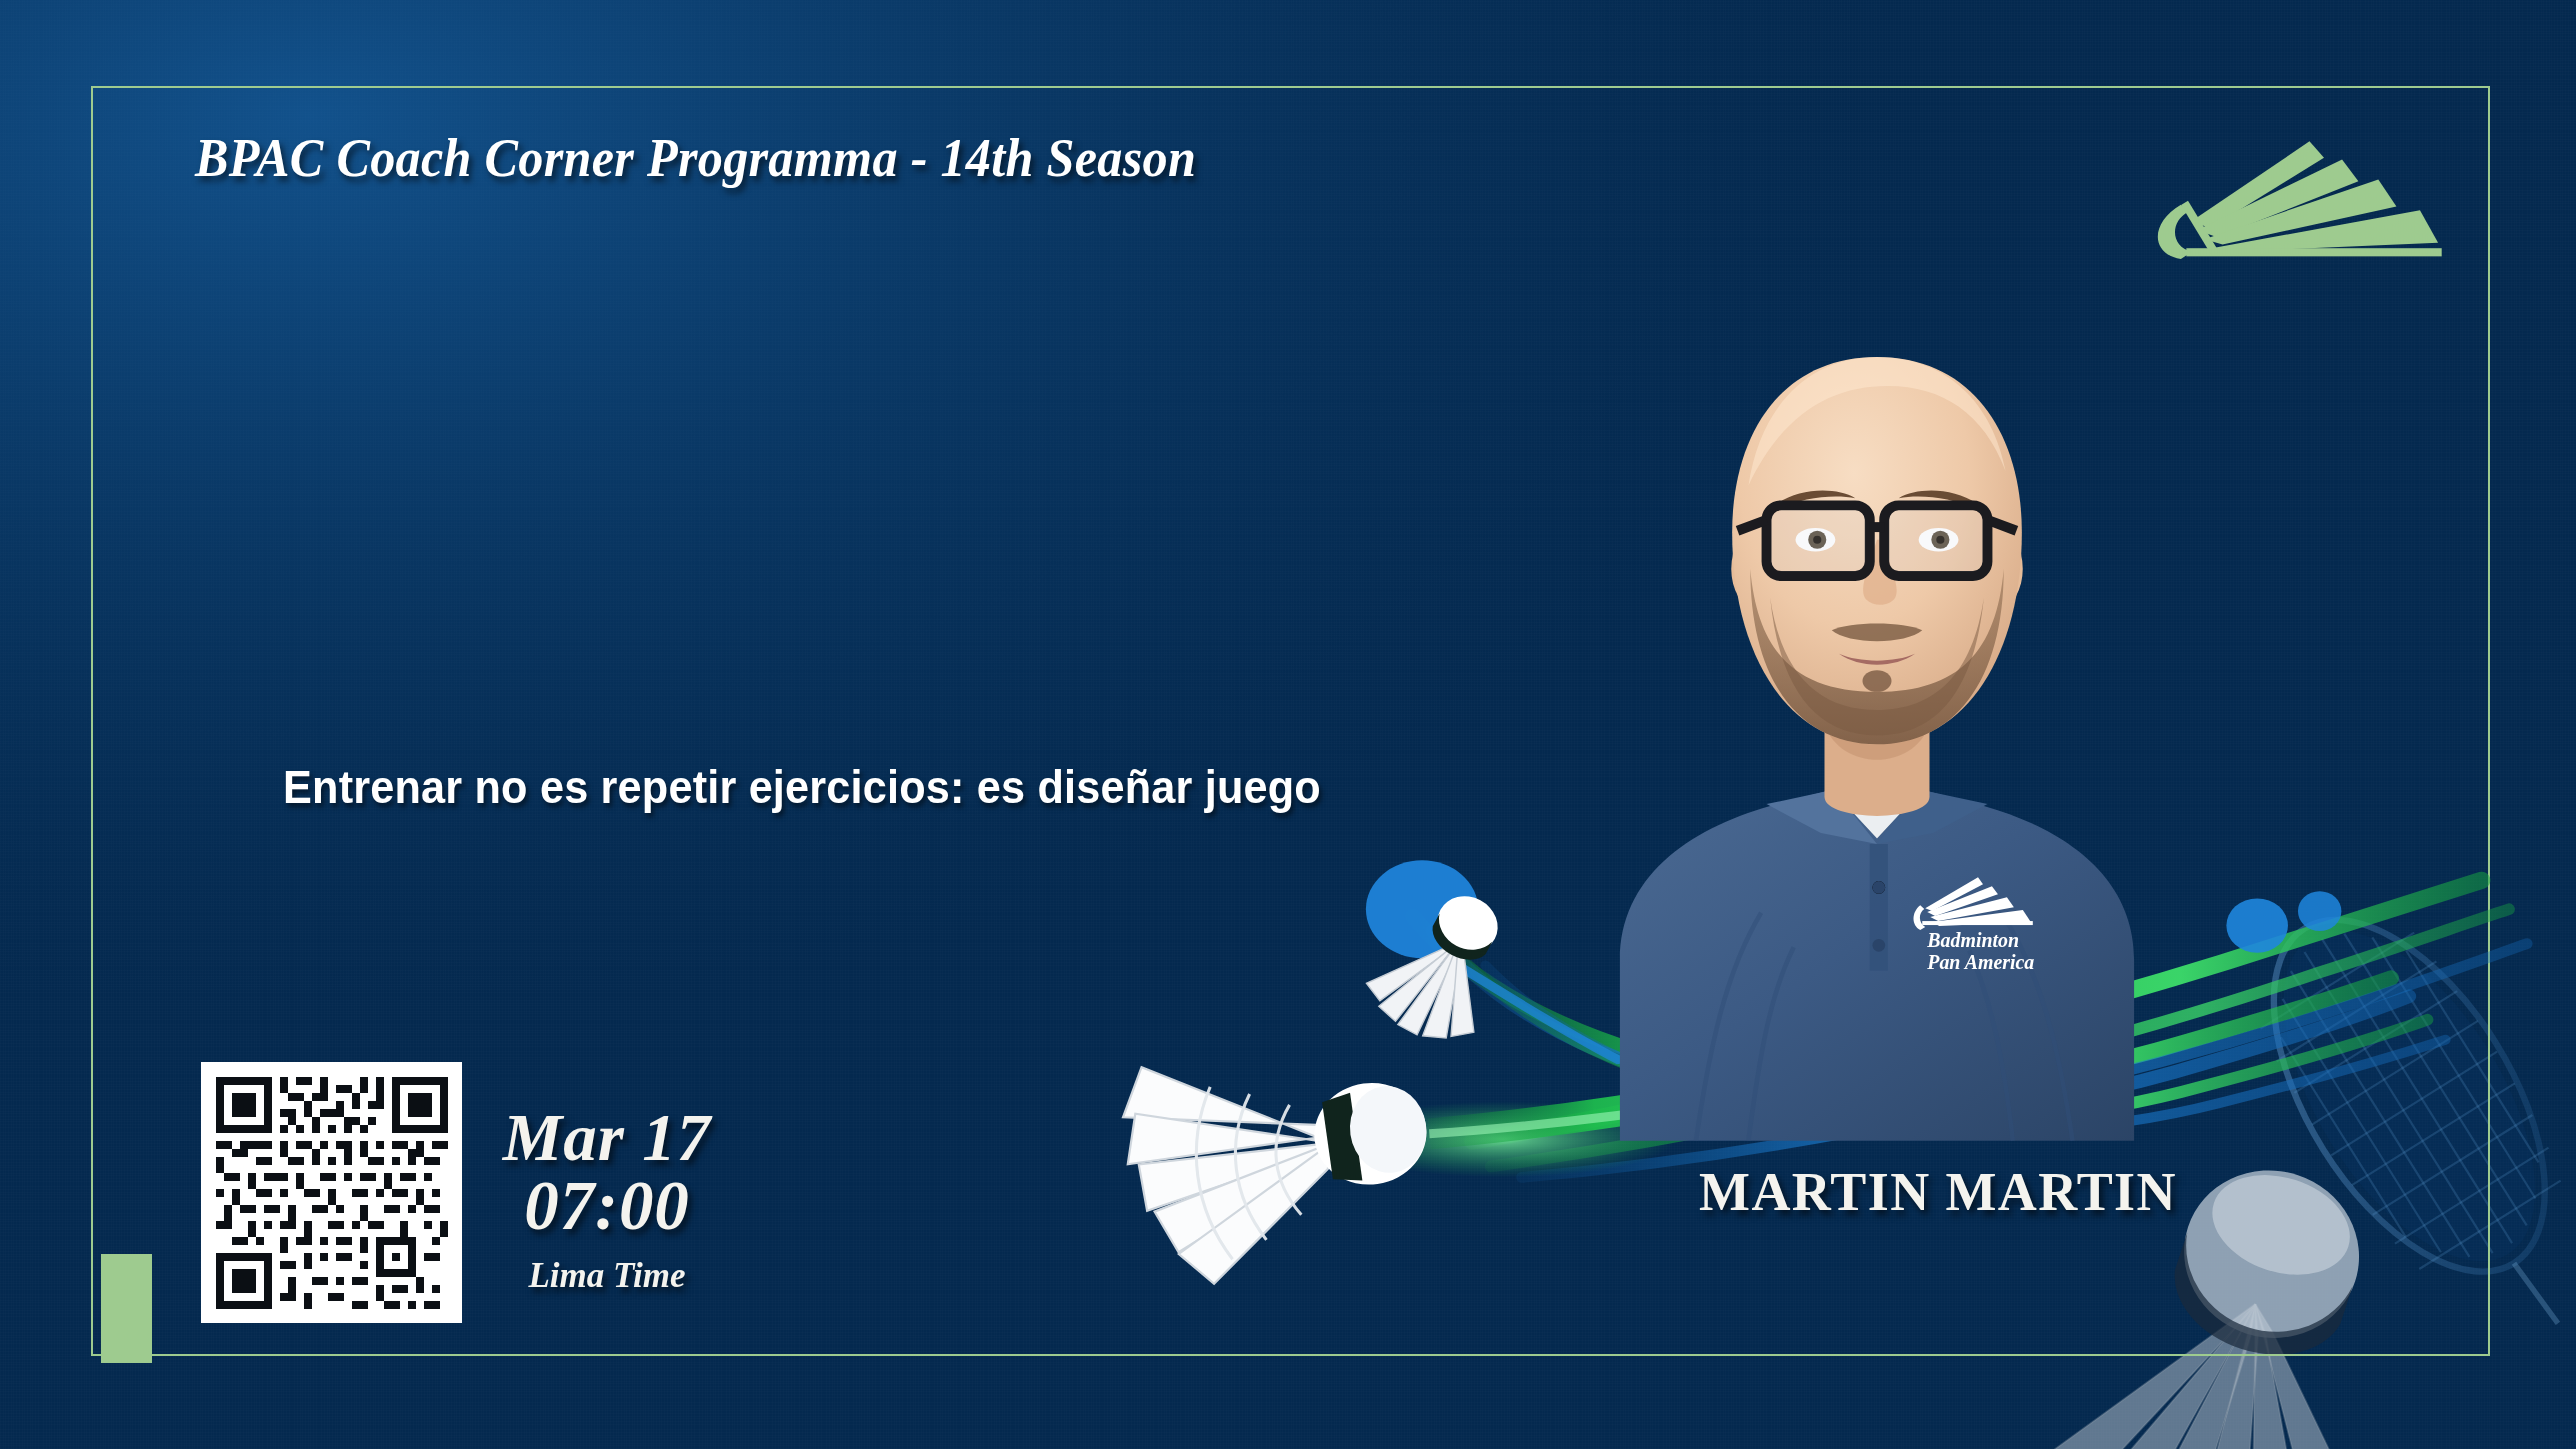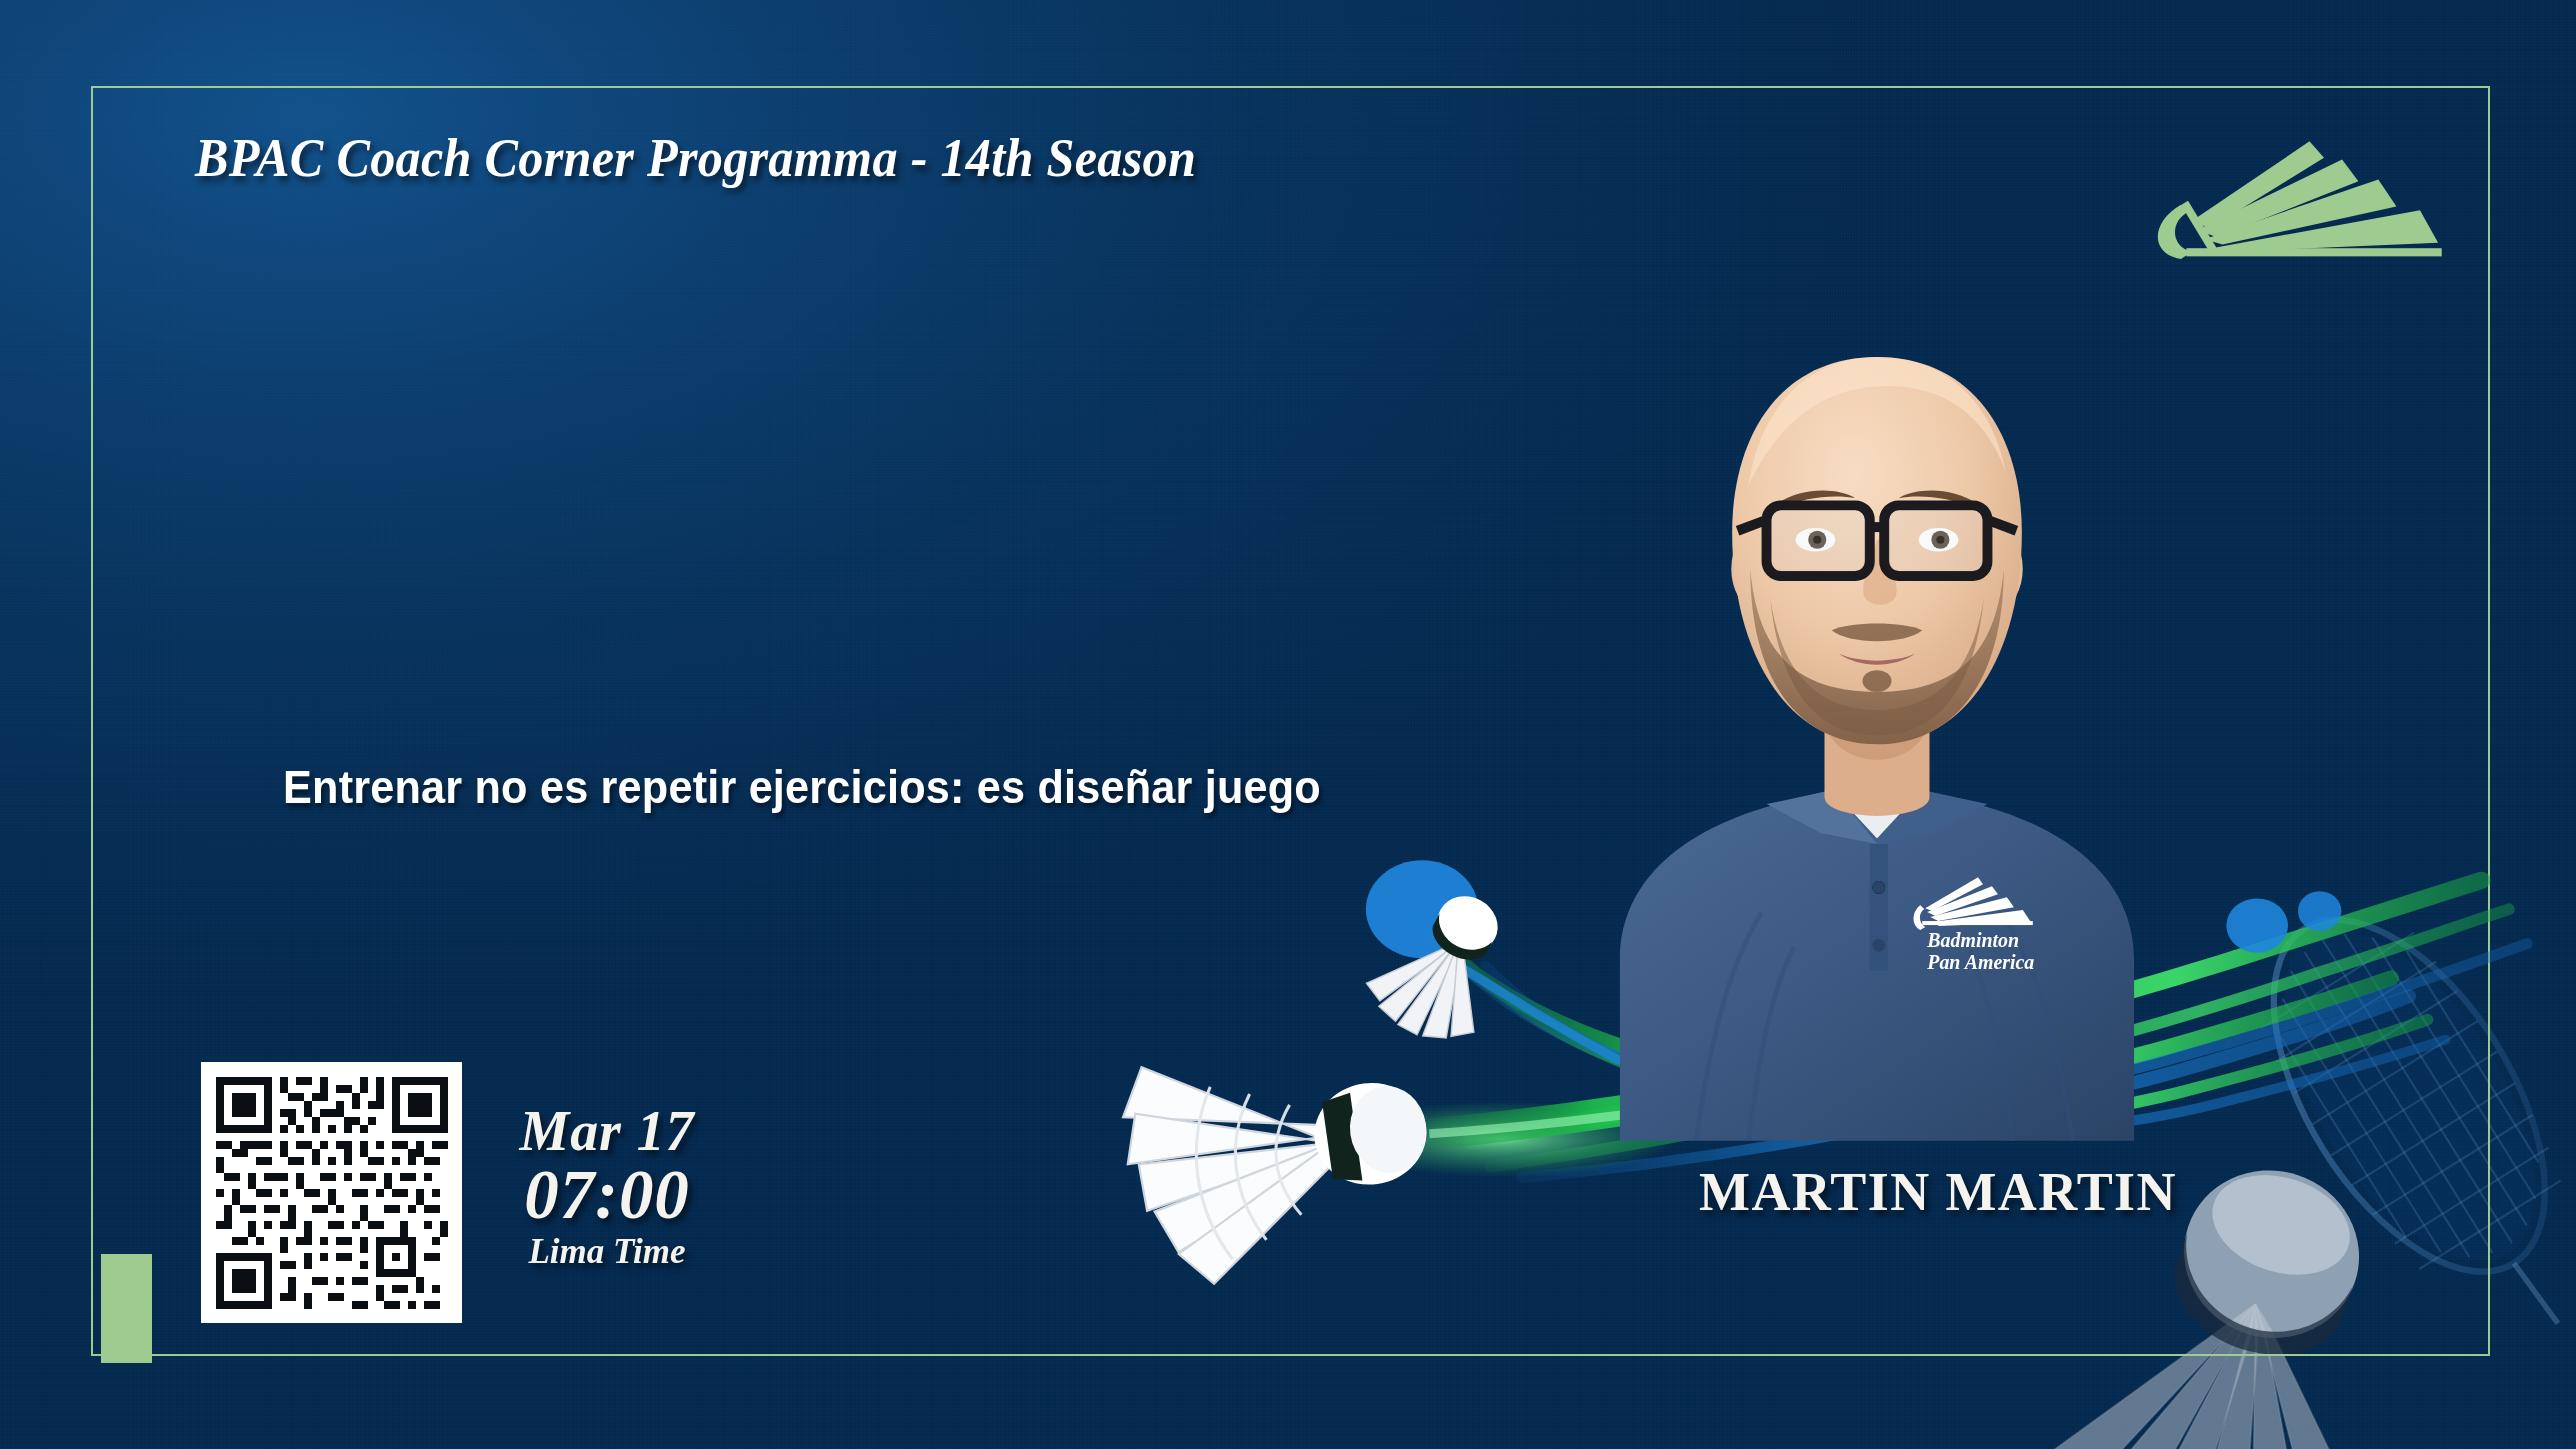--- a/index.html
+++ b/index.html
@@ -84,23 +84,23 @@
   }
   .qr-card svg{ display:block; width:100%; height:100%; }
 
   
   .datebox{
     position:absolute; left:471px; top:1103px; width:272px; z-index:12;
     text-align:center; color:#f4f3ee;
     font-family:"Liberation Serif", serif; font-weight:bold; font-style:italic;
     text-shadow:3.6px 4.5px 6.3px rgba(0,0,0,0.55);
   }
-  .d-day{ font-size:56px; line-height:1.02; letter-spacing:0.9px;}
+  .d-day{ font-size:67px; line-height:1.02; letter-spacing:0.9px;}
   .d-time{ font-size:69px; line-height:1.02; letter-spacing:0.9px;}
-  .d-zone{ font-size:35px; line-height:1.15; margin-top:2px;}
+  .d-zone{ font-size:35px; line-height:1.15; margin-top:14px;}
 
   
   .speaker{
     position:absolute; left:1603px; top:1164px; width:670px; z-index:14;
     text-align:center; color:#f4f3ee;
     text-shadow:3.6px 4.5px 7.2px rgba(0,0,0,0.6);
   }
   .sp-name{
     font-family:"Liberation Serif", serif; font-weight:bold;
     font-size:54px; letter-spacing:1.4px; line-height:1.05;

